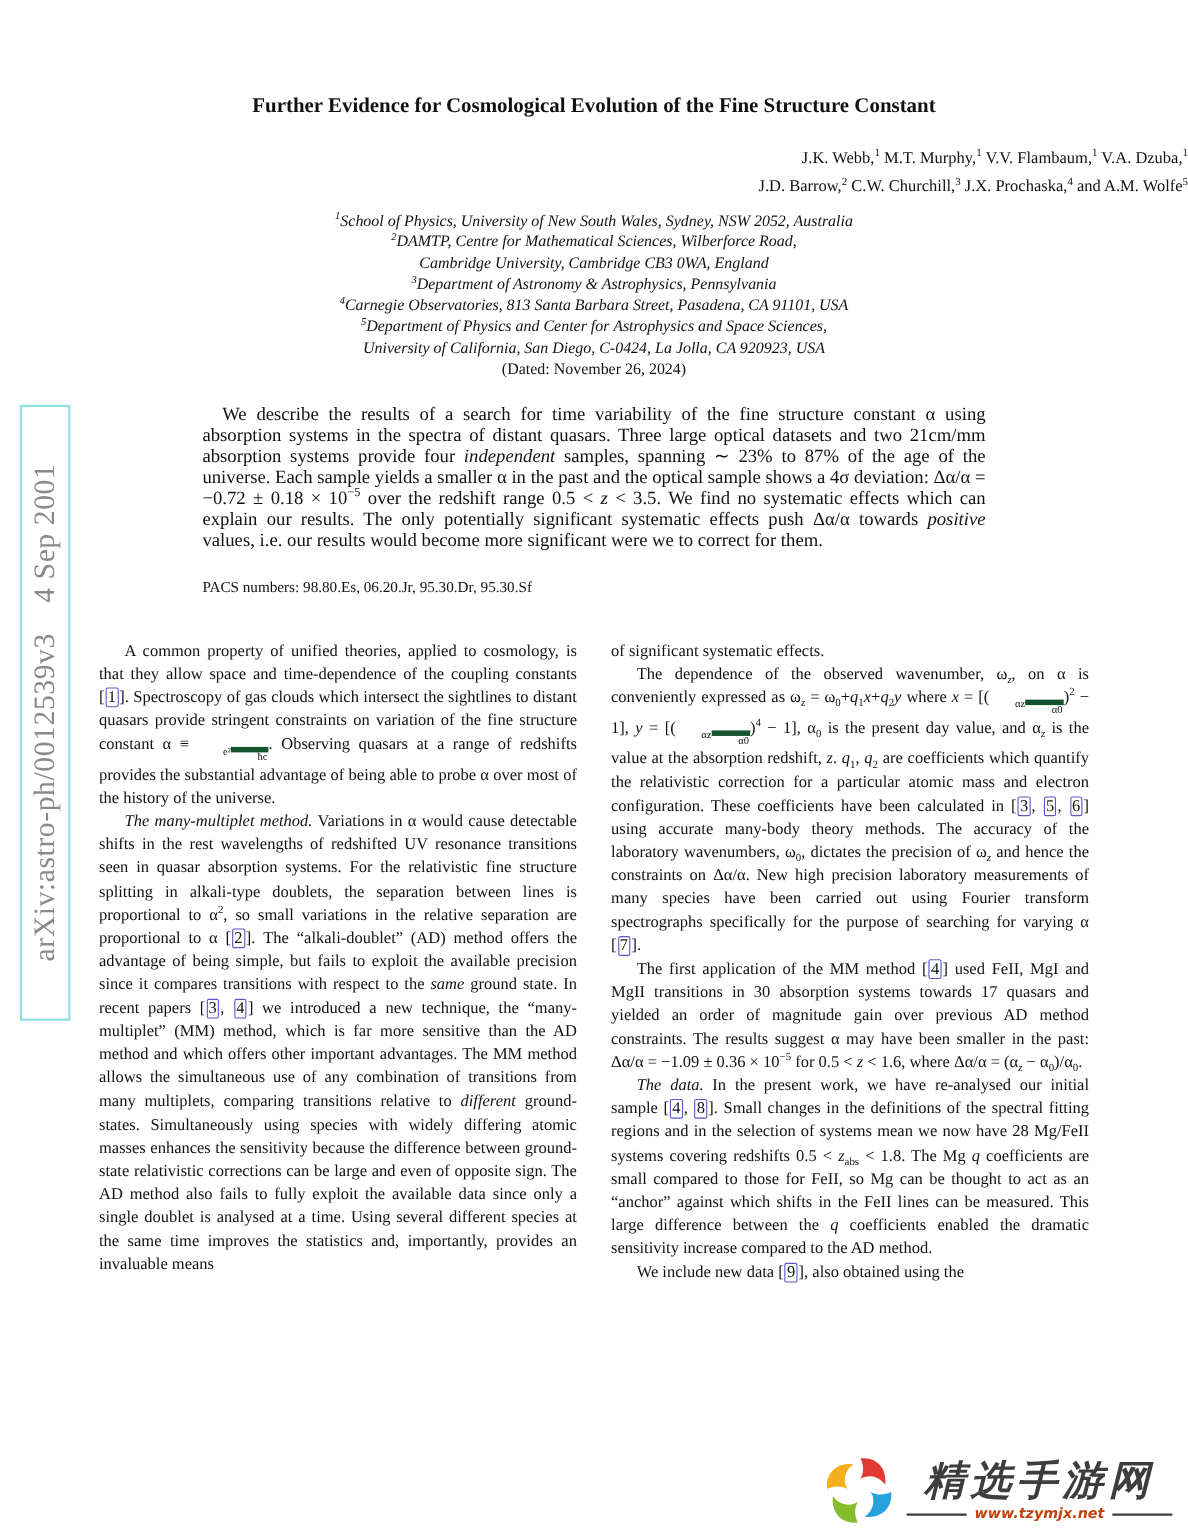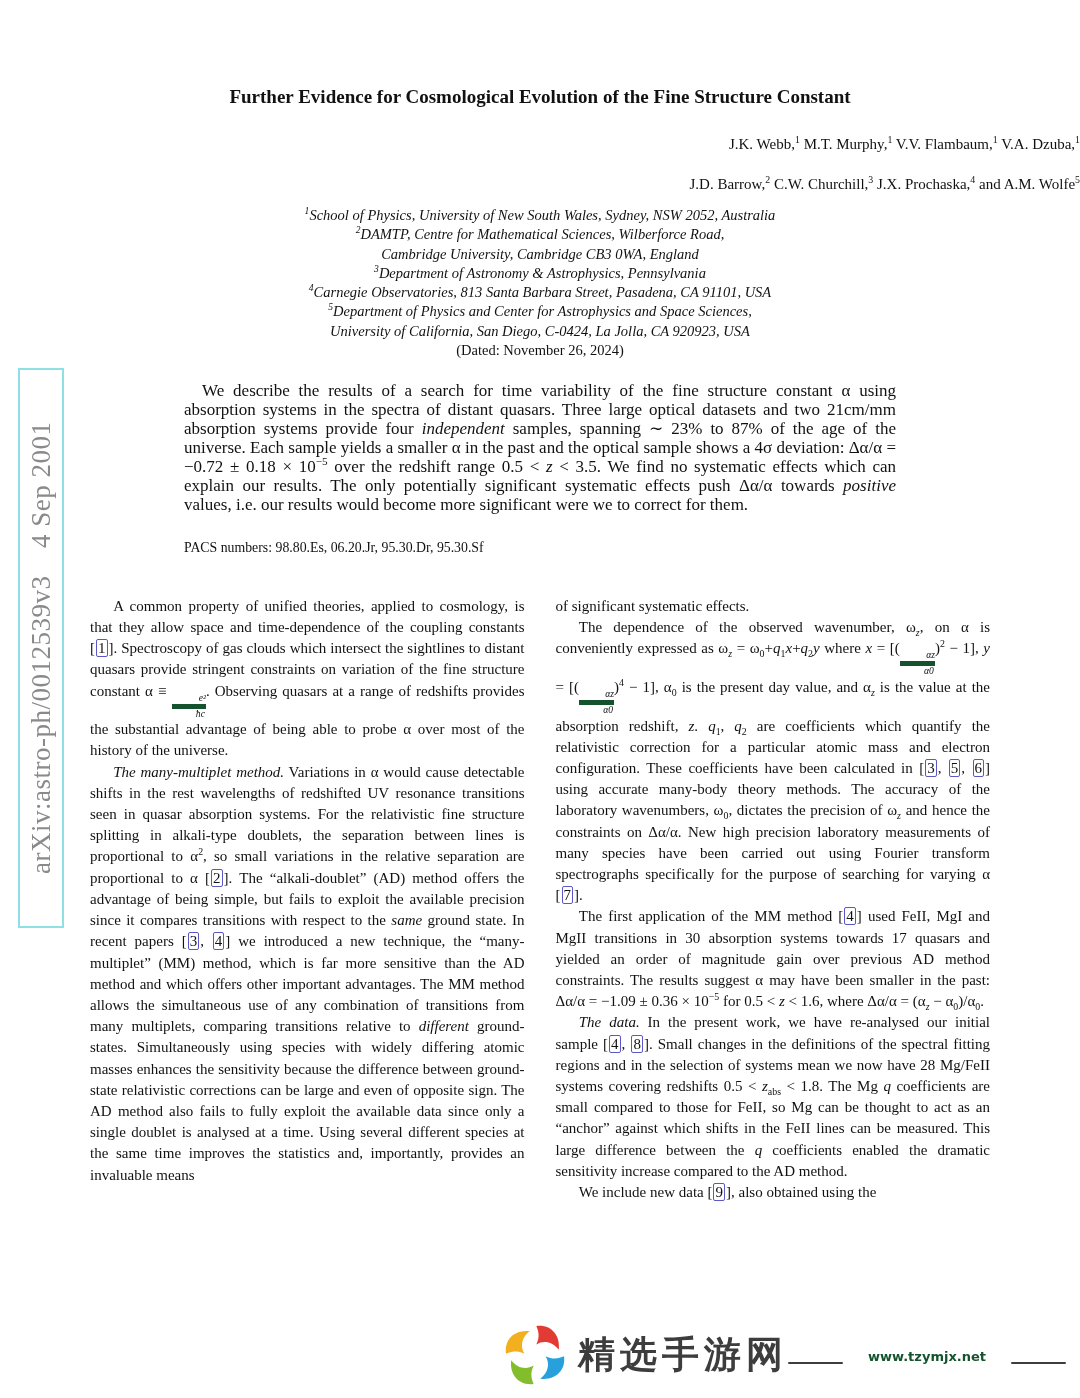--- a/index.html
+++ b/index.html
@@ -14,53 +14,53 @@
     display:flex;align-items:center;justify-content:center;
     writing-mode:vertical-rl;transform:rotate(180deg);
     font-size:27px;color:#8a8a8a;letter-spacing:0.5px;white-space:nowrap;
   }
   .arxiv-sidebar .sb-date{margin-inline-start:28px;}
 
   
   header{padding-top:86px;text-align:center;}
   .title{font-size:19px;font-weight:bold;margin:0 auto;width:900px;}
   .authors{font-size:15px;line-height:25px;margin-top:24px;text-align:right;}
-  .authors + .authors{margin-top:15px;}
+  .authors + .authors{margin-top:1px;}
   .affils{margin-top:9px;font-style:italic;font-size:14.5px;line-height:19.3px;}
   .dated{font-size:14.5px;line-height:19.3px;}
 
   
   .abstract{width:712px;margin:22px auto 0;text-align:justify;
             font-size:17px;line-height:18.9px;text-indent:18px;}
   .pacs{width:712px;margin:25px auto 0;font-size:13.8px;}
 
   
   .columns{width:900px;margin:40px auto 0;display:flex;gap:31px;}
   .col{flex:1;font-size:15px;line-height:21.2px;text-align:justify;}
   .col p{margin:0;text-indent:1.55em;}
   .col p.noindent{text-indent:0;}
 
   
   .i{font-style:italic;}
   .sup{font-size:0.66em;vertical-align:super;line-height:0;}
   .sub{font-size:0.66em;vertical-align:sub;line-height:0;}
   .subi{font-size:0.66em;vertical-align:sub;line-height:0;font-style:italic;}
   .cite{border:1px solid #5b57c8;border-radius:2px;padding:0 1px;margin:0 1px;cursor:pointer;}
-  .frac{display:inline-flex;flex-direction:column;text-align:right;
-        vertical-align:-0.55em;font-size:0.64em;line-height:1.12;font-style:italic;}
+  .frac{display:inline-flex;flex-direction:row;text-align:left;
+        vertical-align:-0.55em;font-size:0.64em;line-height:1.12;}
   .fden{border-top:5px solid #14532d;padding:0 1px;}
 
   
   .site-logo{position:absolute;right:14px;bottom:10px;display:flex;align-items:center;gap:10px;}
   .site-logo svg{display:block;}
-  .site-text{display:flex;flex-direction:row;align-items:center;}
+  .site-text{display:flex;flex-direction:column;align-items:center;font-style:italic;}
   .site-name{font-family:"DejaVu Sans", sans-serif;font-size:37px;font-weight:bold;
              color:#3d3d3d;letter-spacing:5px;line-height:1.1;}
-  .site-url{display:flex;align-items:flex-end;gap:25px;margin-top:3px;
-            font-family:"DejaVu Sans", sans-serif;font-size:13px;font-weight:bold;color:#14532d;}
+  .site-url{display:flex;align-items:center;gap:7px;margin-top:3px;
+            font-family:"DejaVu Sans", sans-serif;font-size:13px;font-weight:bold;color:#c2410c;}
   .site-url .bar{height:2.5px;width:55px;background:#3d3d3d;border-radius:2px;}
 </style>
 </head>
 <body>
 
 <div class="page">
 
   <div class="arxiv-sidebar">
     <span class="sb-id">arXiv:astro-ph/0012539v3</span>
     <span class="sb-date">4 Sep 2001</span>

